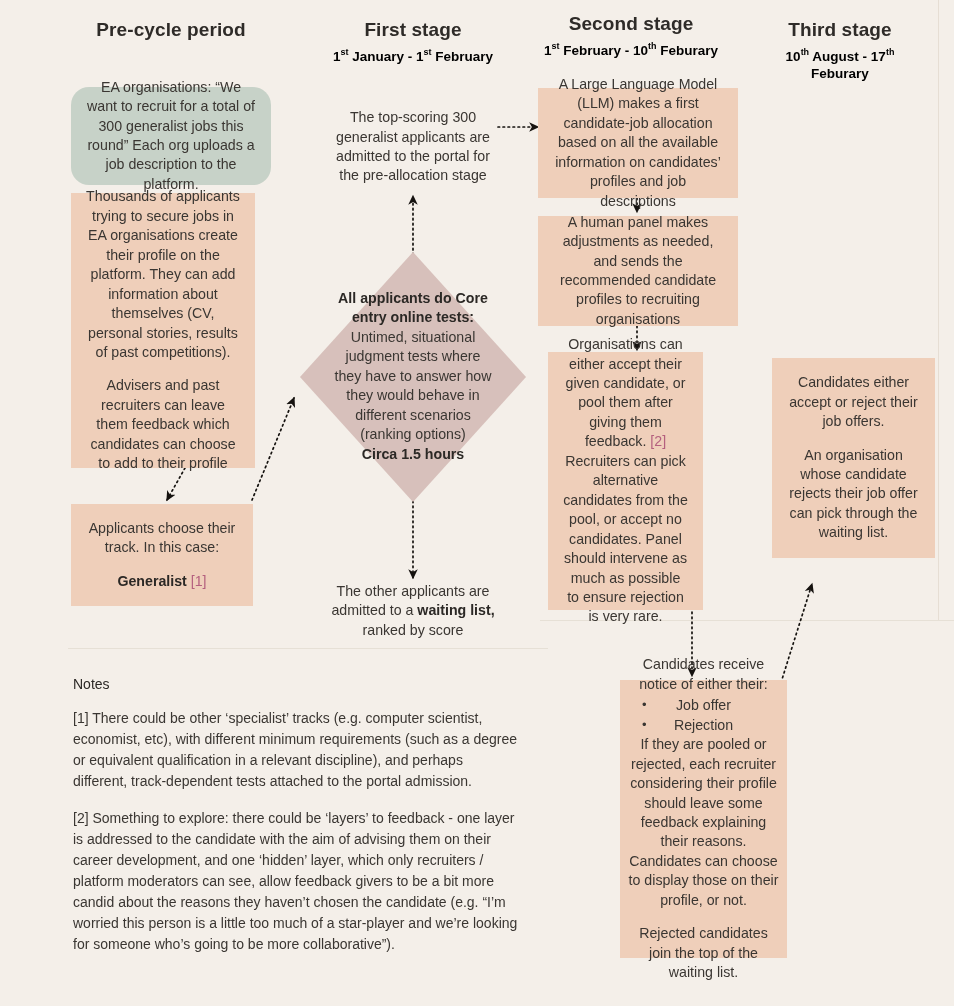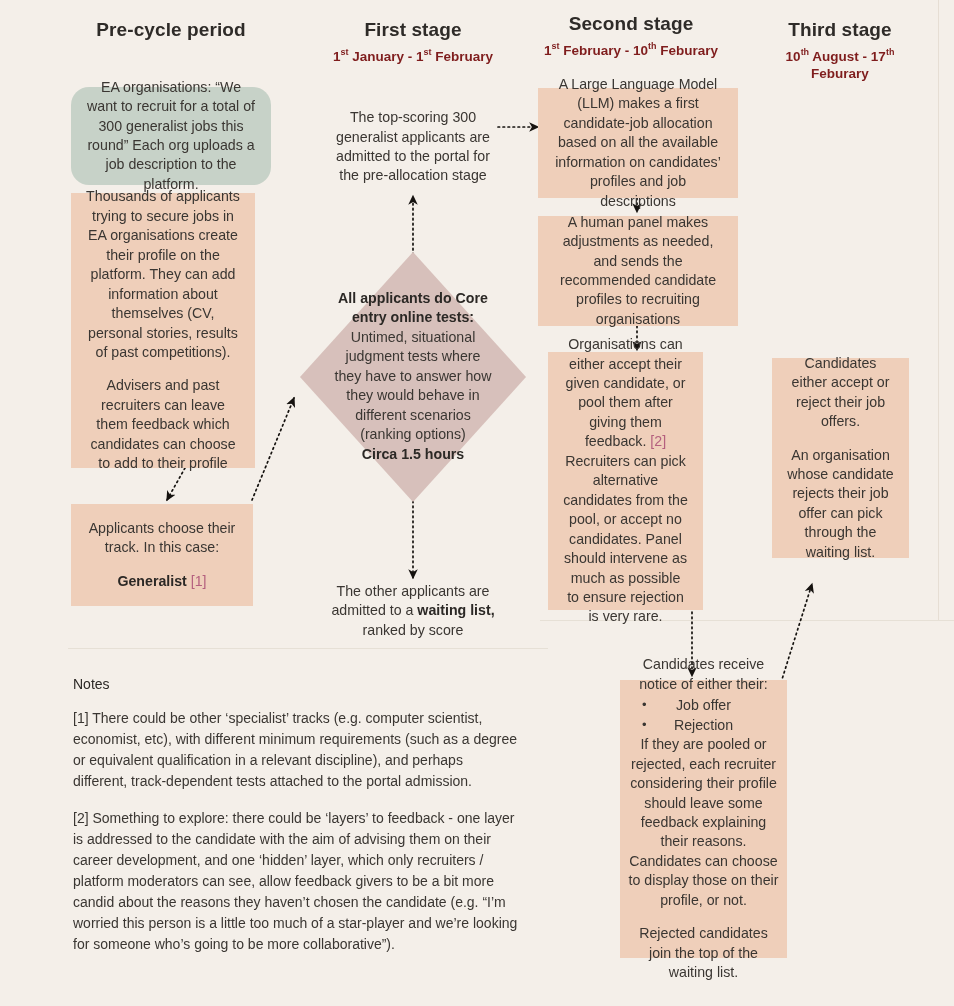--- a/index.html
+++ b/index.html
@@ -18,21 +18,21 @@
   
   svg.wires { position: absolute; left: 0; top: 0; width: 954px; height: 1006px; pointer-events: none; }
 
   
   .col-head { position: absolute; text-align: center; }
   .col-head .title {
     font-size: 19px; font-weight: bold; color: #2e2b28; letter-spacing: .1px;
     line-height: 1.25;
   }
   .col-head .dates {
-    font-size: 13.5px; font-weight: bold; color: #7f1d1d; margin-top: 4px;
+    font-size: 13.5px; font-weight: bold; color: #000000; margin-top: 4px;
     line-height: 1.35;
   }
   .col-head .dates sup { font-size: 9px; vertical-align: super; }
 
   
   .node {
     position: absolute;
     box-sizing: border-box;
     text-align: center;
     font-size: 14.2px;
@@ -178,21 +178,21 @@
   </div>
 
   <div class="node peach" style="left:538px; top:216px; width:200px; height:110px;">
     <p>A human panel makes adjustments as needed, and sends the recommended candidate profiles to recruiting organisations</p>
   </div>
 
   <div class="node peach" style="left:548px; top:352px; width:155px; height:258px;align-items:center;">
     <p><span>Organisations can either accept their given candidate, or pool them after giving them feedback. </span><span class="ref">[2]</span><span> Recruiters can pick alternative candidates from the pool, or accept no candidates. Panel should intervene as much as possible to ensure rejection is very rare.</span></p>
   </div>
 
-  <div class="node peach" style="left:772px; top:358px; width:137px; height:200px;">
+  <div class="node peach" style="left:772px; top:358px; width:163px; height:200px;">
     <p>Candidates either accept or reject their job offers.</p>
     <p>An organisation whose candidate rejects their job offer can pick through the waiting list.</p>
   </div>
 
   <div class="node peach" style="left:620px; top:680px; width:167px; height:278px; padding:10px 8px;">
     <p>Candidates receive notice of either their:</p>
     <ul class="bul">
       <li>Job offer</li>
       <li>Rejection</li>
     </ul>

